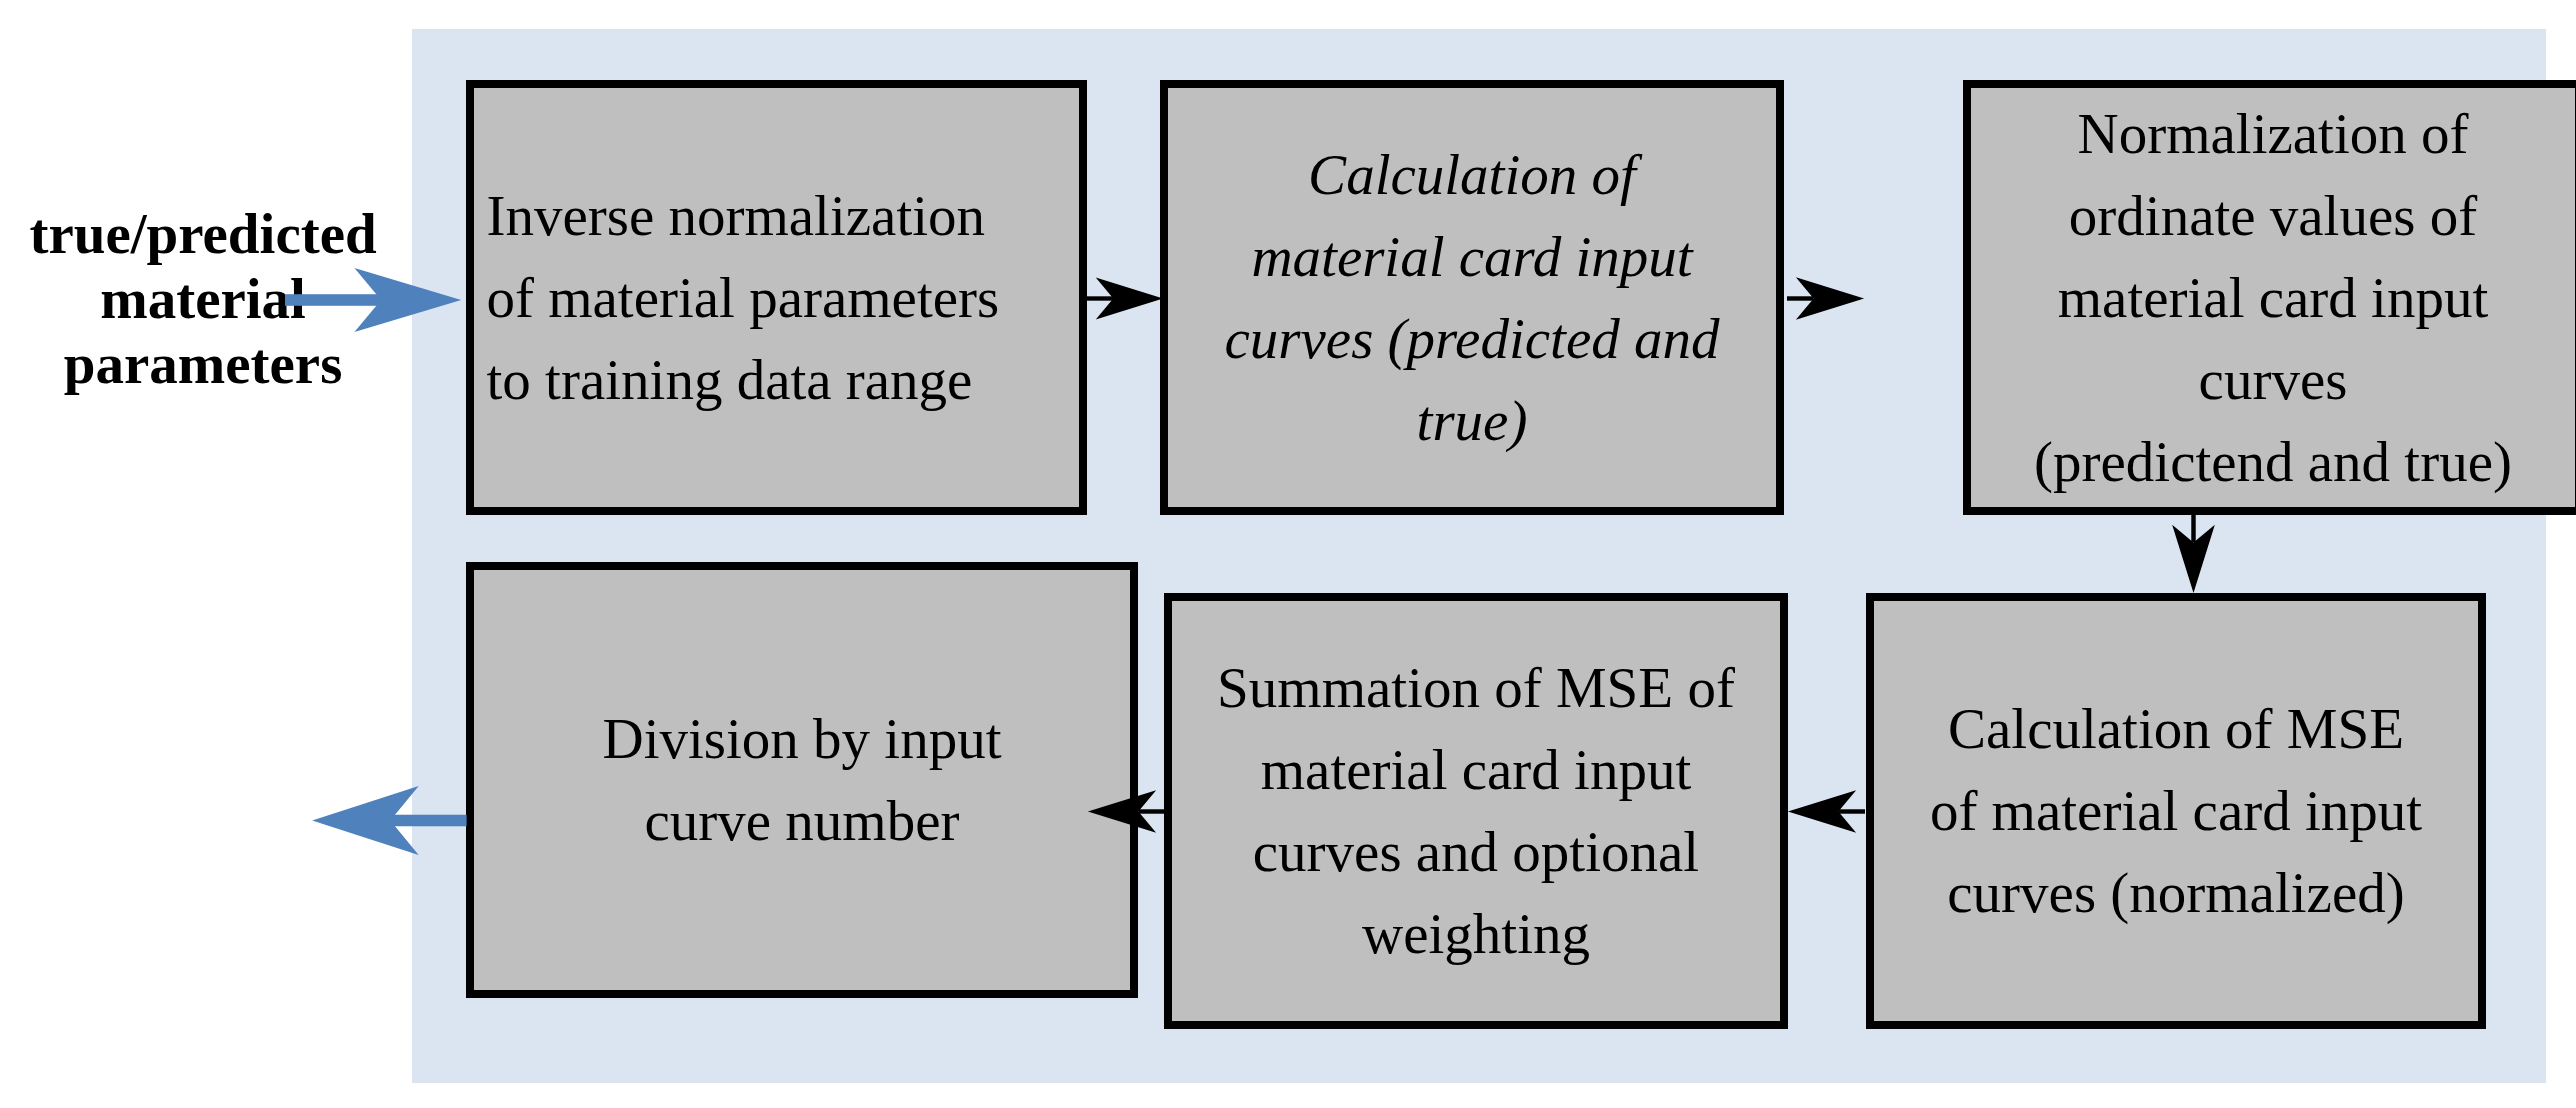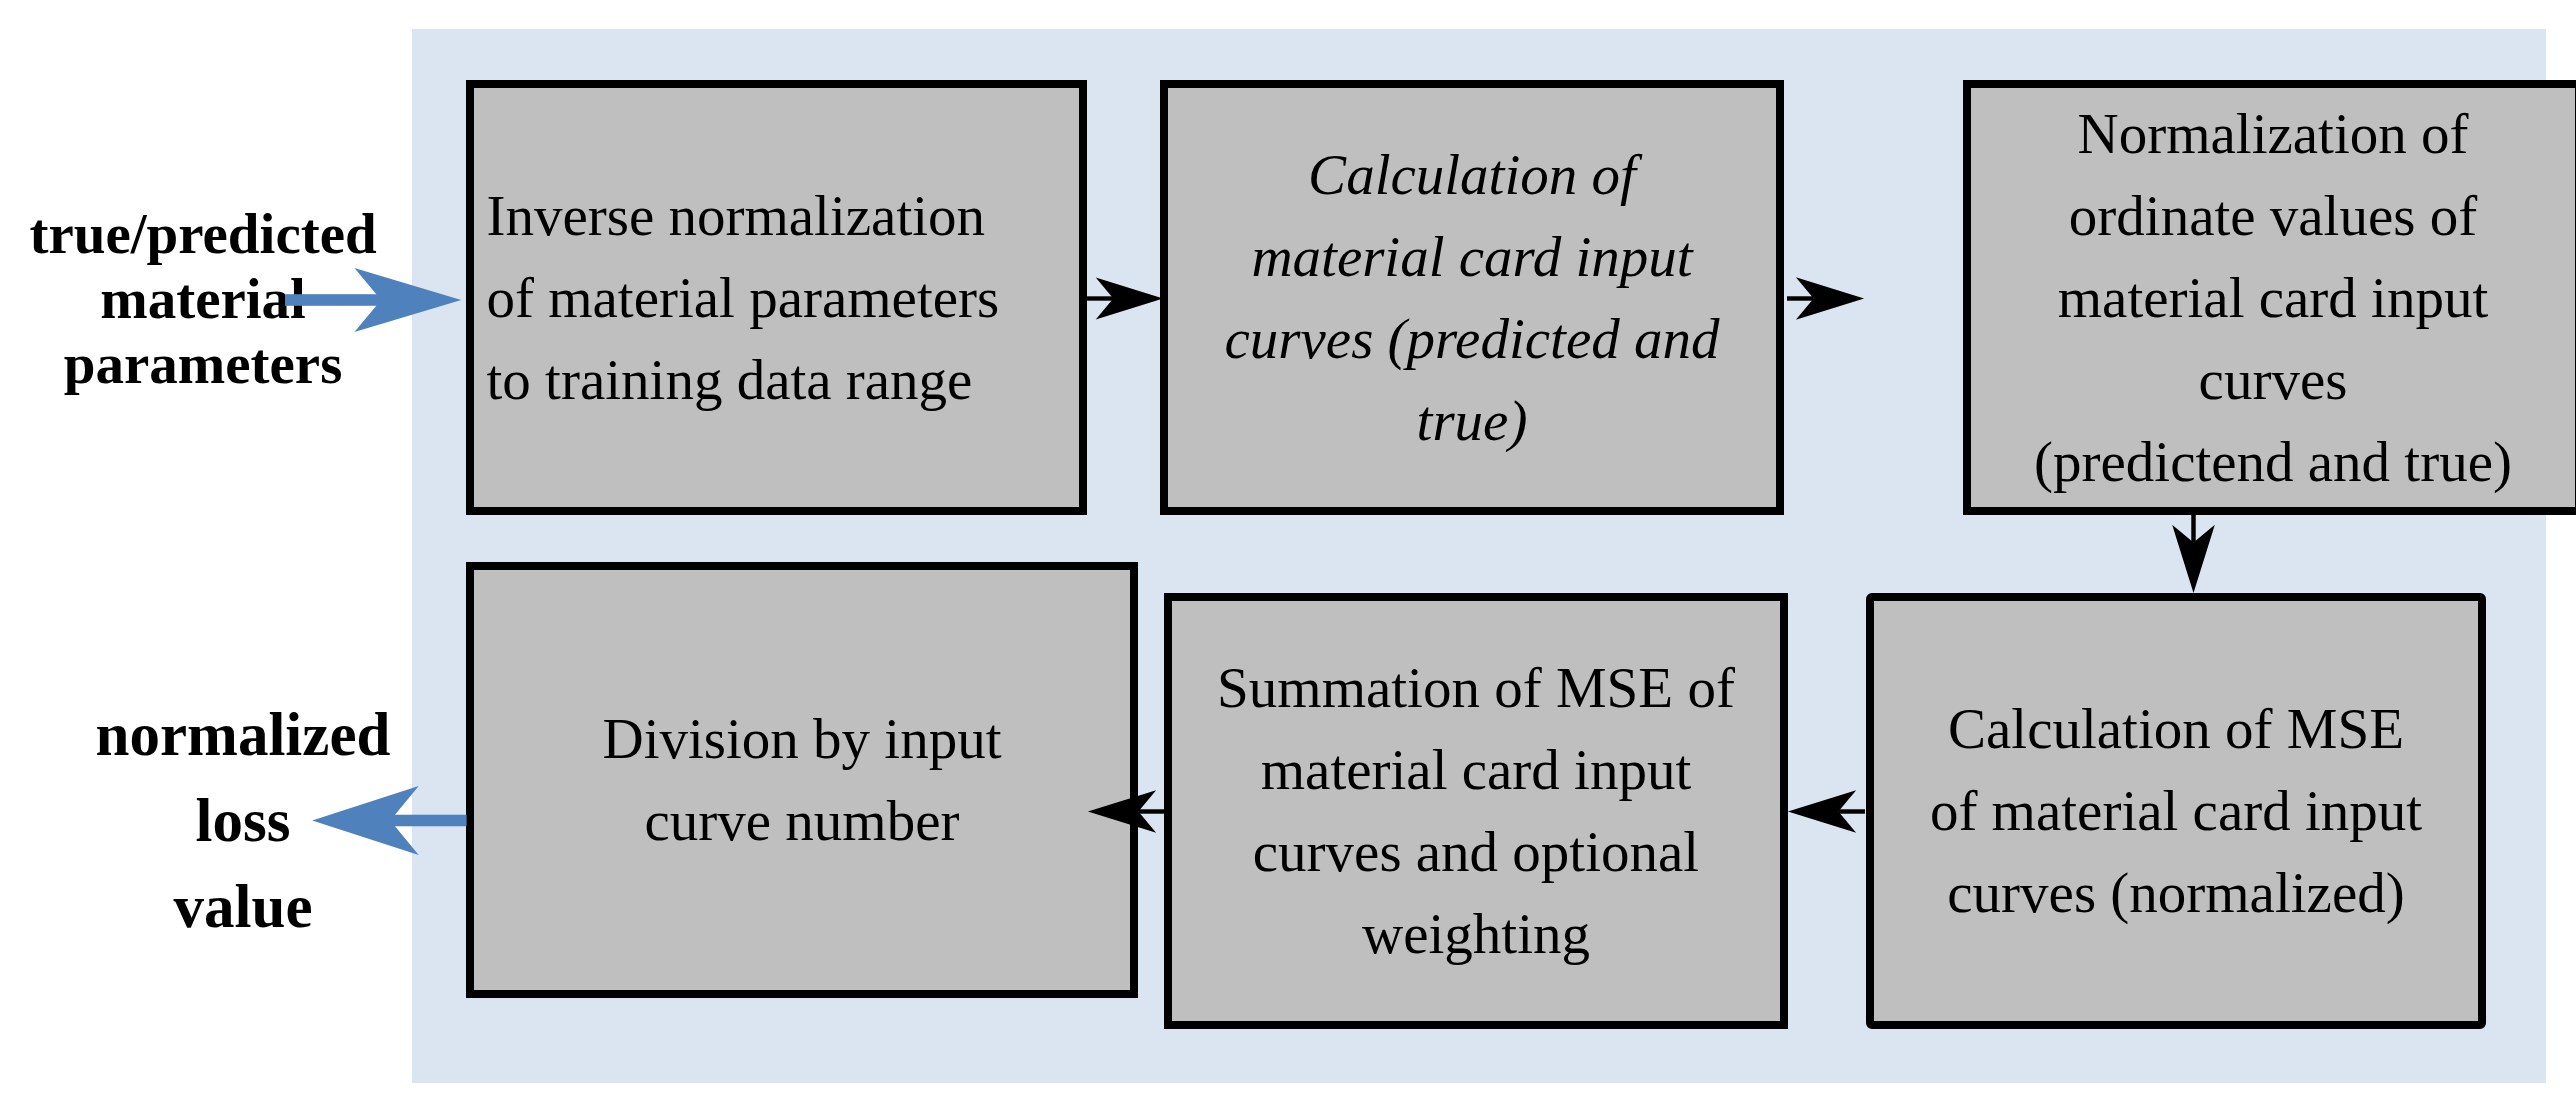--- a/index.html
+++ b/index.html
@@ -24,21 +24,21 @@
     position:absolute;box-sizing:border-box;
     background:var(--box-gray);border:8px solid var(--box-border);
     display:flex;flex-direction:column;justify-content:center;align-items:center;
     text-align:center;color:var(--text-color);
     font-size:57px;line-height:82px;white-space:pre-line;
   }
   .box.align-left{align-items:flex-start;text-align:left;padding-left:12.5px;padding-right:12px;}
   .box.b1{left:466px;top:80px;width:621px;height:435px;}
   .box.b2{left:1160px;top:80px;width:624px;height:435px;font-style:italic;}
   .box.b3{left:1963px;top:80px;width:620px;height:435px;}
-  .box.b4{left:1866px;top:593px;width:620px;height:436px;border-radius:6px;}
+  .box.b4{left:1866px;top:593px;width:620px;height:436px;}
   .box.b5{left:1164px;top:593px;width:624px;height:436px;}
   .box.b6{left:466px;top:562px;width:672px;height:436px;text-align:center;}
   .side-label{
     position:absolute;font-weight:bold;color:var(--text-color);
     text-align:center;white-space:pre-line;
   }
   .label-in{left:7.1px;top:201px;width:392px;font-size:57px;line-height:65px;}
   .label-out{left:36px;top:692px;width:414px;font-size:61px;line-height:86px;}
   .arrow{position:absolute;display:block;}
   .arrow.black{color:var(--arrow-black);}
@@ -55,23 +55,20 @@
 <body>
 
 <div class="canvas">
 
   <div class="bg-rect"></div>
 
   <div class="side-label label-in">true/predicted
 material
 parameters</div>
 
-  <div class="side-label label-out">normalized
-loss
-value</div>
 
   <div class="box align-left b1">Inverse normalization
 of material parameters
 to training data range</div>
 
   <div class="box b2">Calculation of
 material card input
 curves (predicted and
 true)</div>
 

